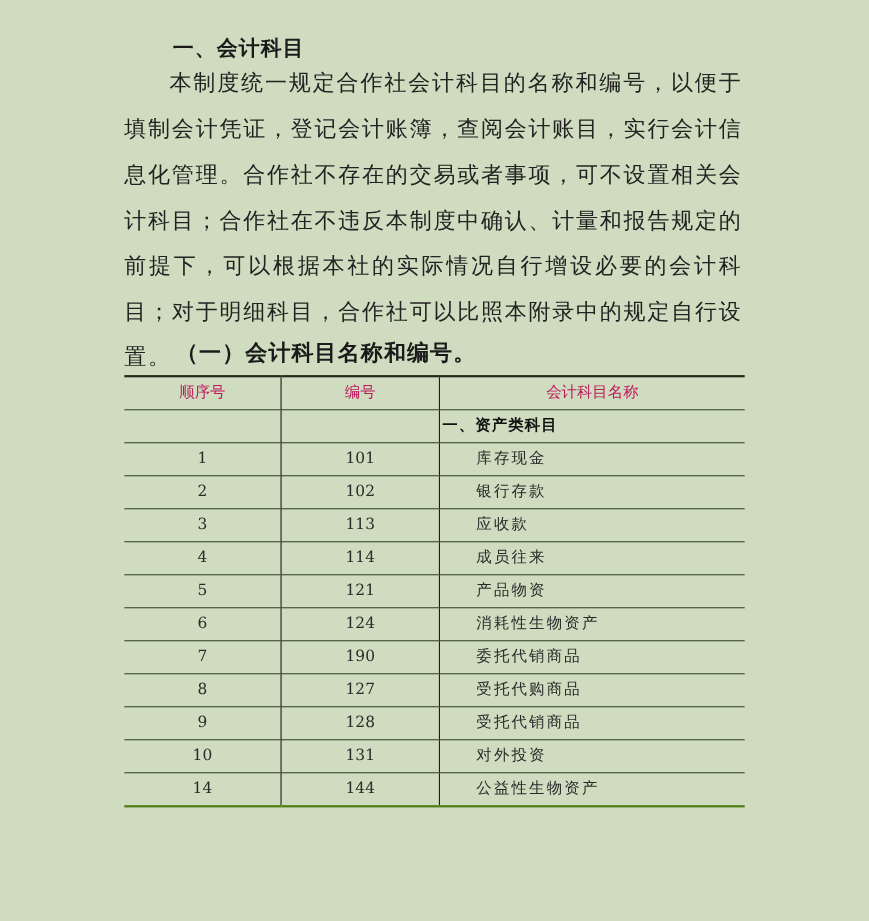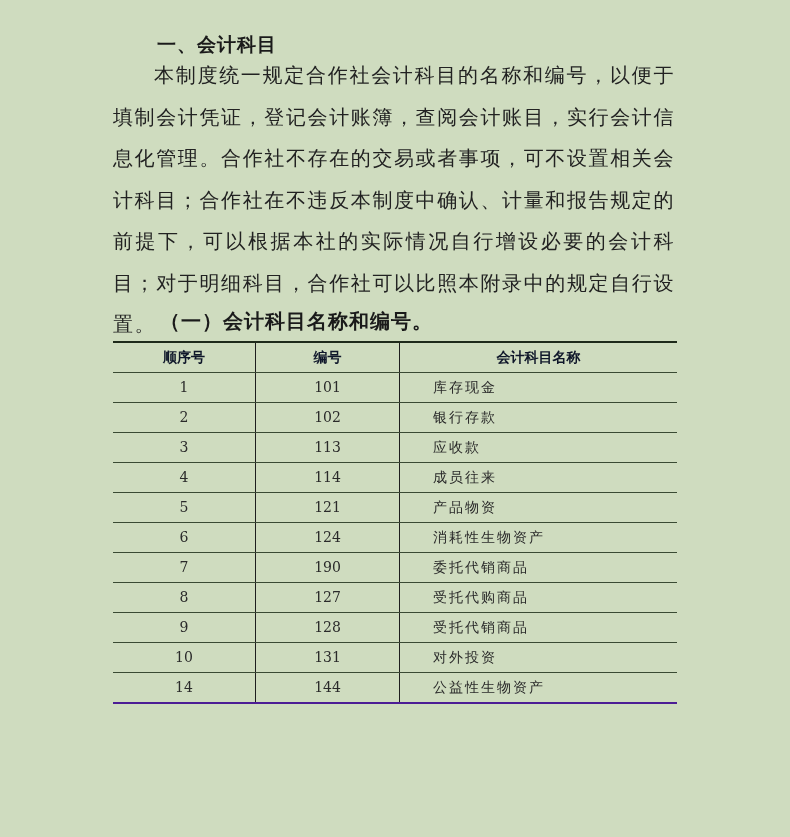--- a/index.html
+++ b/index.html
@@ -60,23 +60,23 @@
     table.accounts th, table.accounts td {
       height: 29px;
       padding: 0;
       border-top: 1.5px solid #3a4a33;
       border-bottom: 1.5px solid #3a4a33;
       font-size: 14px;
       line-height: 29px;
       color: #2a2a2a;
     }
     table.accounts th {
-      font-weight: bold;
+      font-weight: normal;
       text-align: center;
-      color: #0f172a;
+      color: #be185d;
     }
     table.accounts thead th {
       border-top: 2px solid #1e2a1a;
     }
     table.accounts .col-seq { width: 142px; text-align: center; border-right: 1px solid #1e1e1e; }
     table.accounts .col-code { width: 143px; text-align: center; border-right: 1px solid #1e1e1e; }
     table.accounts .col-name { width: 277px; }
     table.accounts td.num {
       font-family: "DejaVu Serif", "Liberation Serif", serif;
       font-size: 14px;
@@ -87,41 +87,46 @@
       letter-spacing: 2px;
       text-align: left;
     }
     table.accounts td.category {
       font-weight: bold;
       padding-left: 2px;
       letter-spacing: 1px;
       color: #111;
     }
     table.accounts tbody tr:last-child td {
-      border-bottom: 2px solid #4c1d95;
+      border-bottom: 2px solid #4d7c0f;
     }
   </style>
 </head>
 <body>
 
 <div class="heading">一、会计科目</div>
 
 <div class="para">本制度统一规定合作社会计科目的名称和编号，以便于填制会计凭证，登记会计账簿，查阅会计账目，实行会计信息化管理。合作社不存在的交易或者事项，可不设置相关会计科目；合作社在不违反本制度中确认、计量和报告规定的前提下，可以根据本社的实际情况自行增设必要的会计科目；对于明细科目，合作社可以比照本附录中的规定自行设置。</div>
 
 <div class="subheading">（一）会计科目名称和编号。</div>
 
 <table class="accounts">
   <thead>
     <tr>
       <th class="col-seq">顺序号</th>
       <th class="col-code">编号</th>
       <th class="col-name">会计科目名称</th>
     </tr>
   </thead>
   <tbody>
+    <tr>
+      <td class="col-seq num"></td>
+      <td class="col-code num"></td>
+      <td class="col-name category">一、资产类科目</td>
+    </tr>
     <tr>
       <td class="col-seq num">1</td>
       <td class="col-code num">101</td>
       <td class="col-name name">库存现金</td>
     </tr>
     <tr>
       <td class="col-seq num">2</td>
       <td class="col-code num">102</td>
       <td class="col-name name">银行存款</td>
     </tr>

